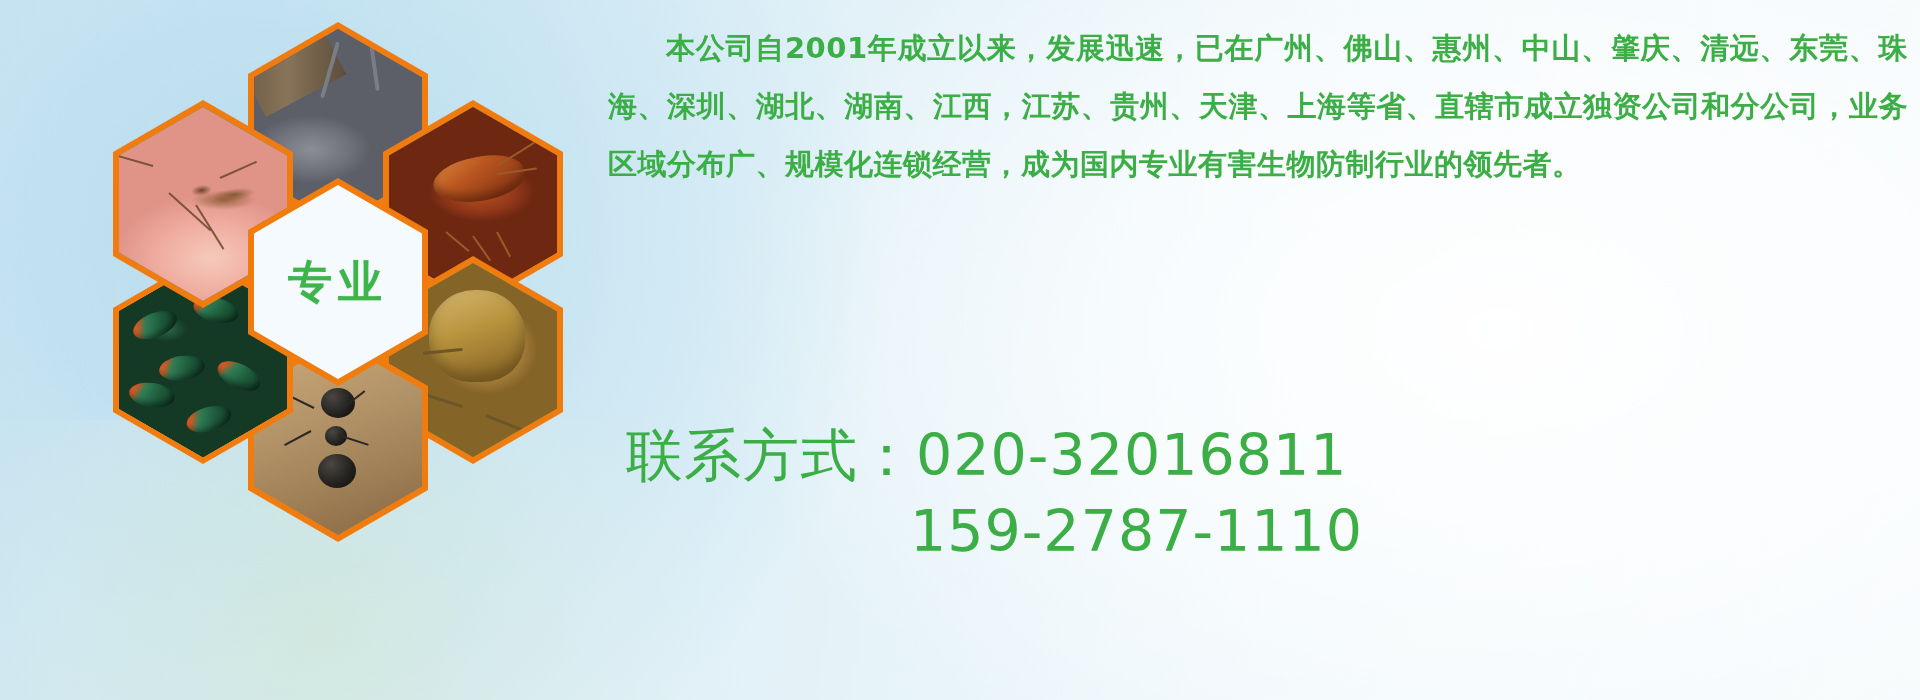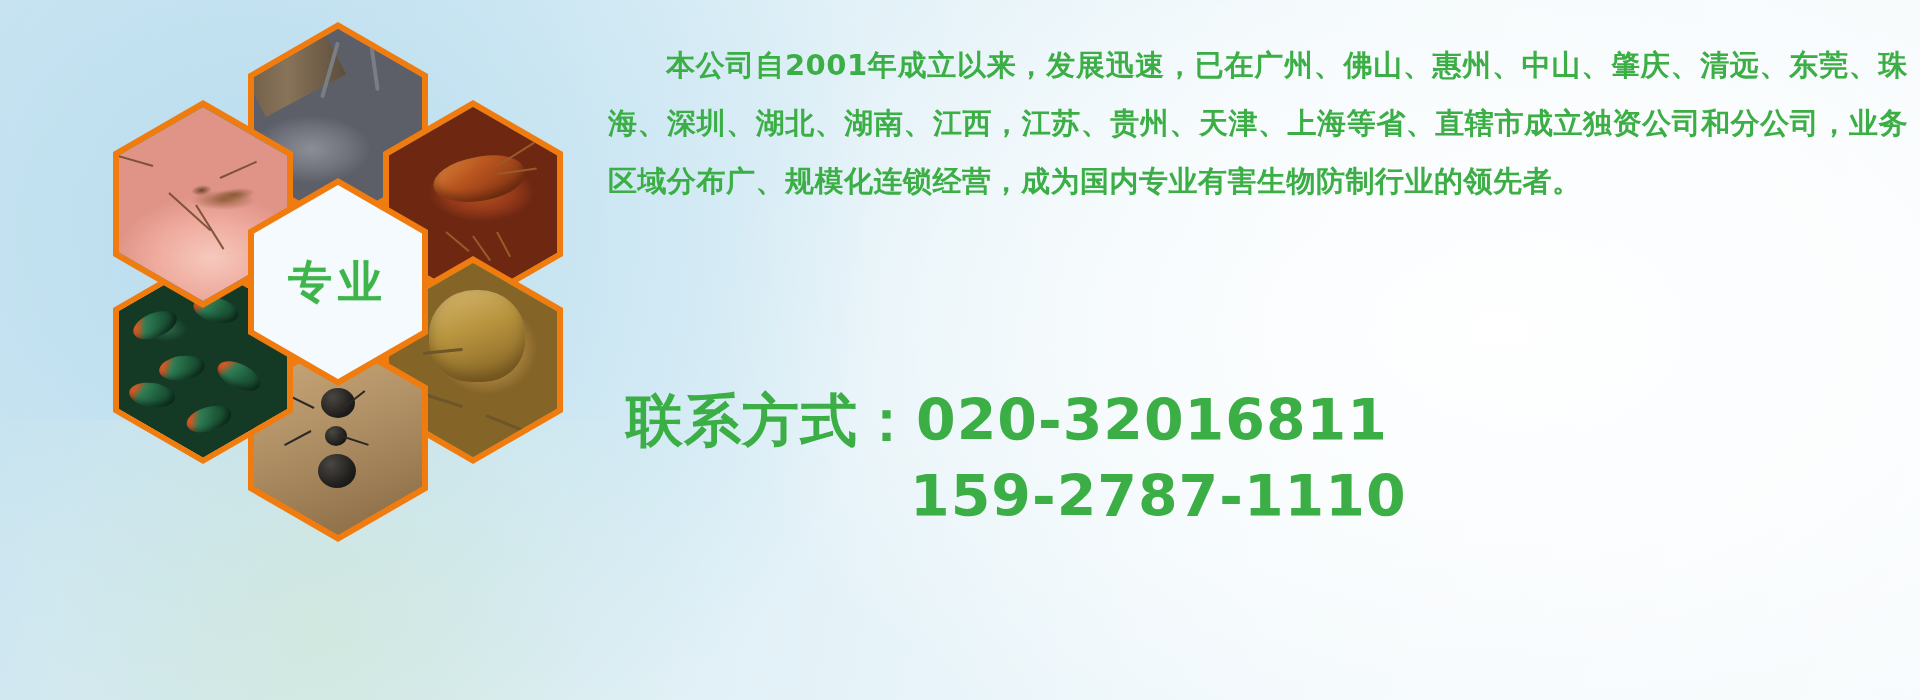--- a/index.html
+++ b/index.html
@@ -183,42 +183,42 @@
   
   #content{
     position:absolute;
     left:608px; top:0;
     width:1312px; height:700px;
     z-index:2;
   }
 
   #paragraph{
     position:absolute;
-    left:0; top:36px;
+    left:0; top:19px;
     width:1300px;
   }
   #paragraph p{
     color:#3BAE45;
     font-family:"DejaVu Sans","Liberation Sans",sans-serif;
     font-weight:bold;
     font-size:29px;
     line-height:58px;
     letter-spacing:0.5px;
     text-align:justify;
     text-justify:inter-character;
     text-indent:58px;
   }
 
   #contact{
     position:absolute;
-    left:18px; top:382px;
+    left:18px; top:417px;
     width:1000px;
     color:#3BAE45;
     font-family:"DejaVu Sans","Liberation Sans",sans-serif;
-    font-weight:bold;
+    font-weight:normal;
     font-size:57px;
     line-height:76px;
     letter-spacing:1px;
     white-space:nowrap;
   }
   #contact .line2{ padding-left:284px; }
 </style>
 </head>
 <body>
 

